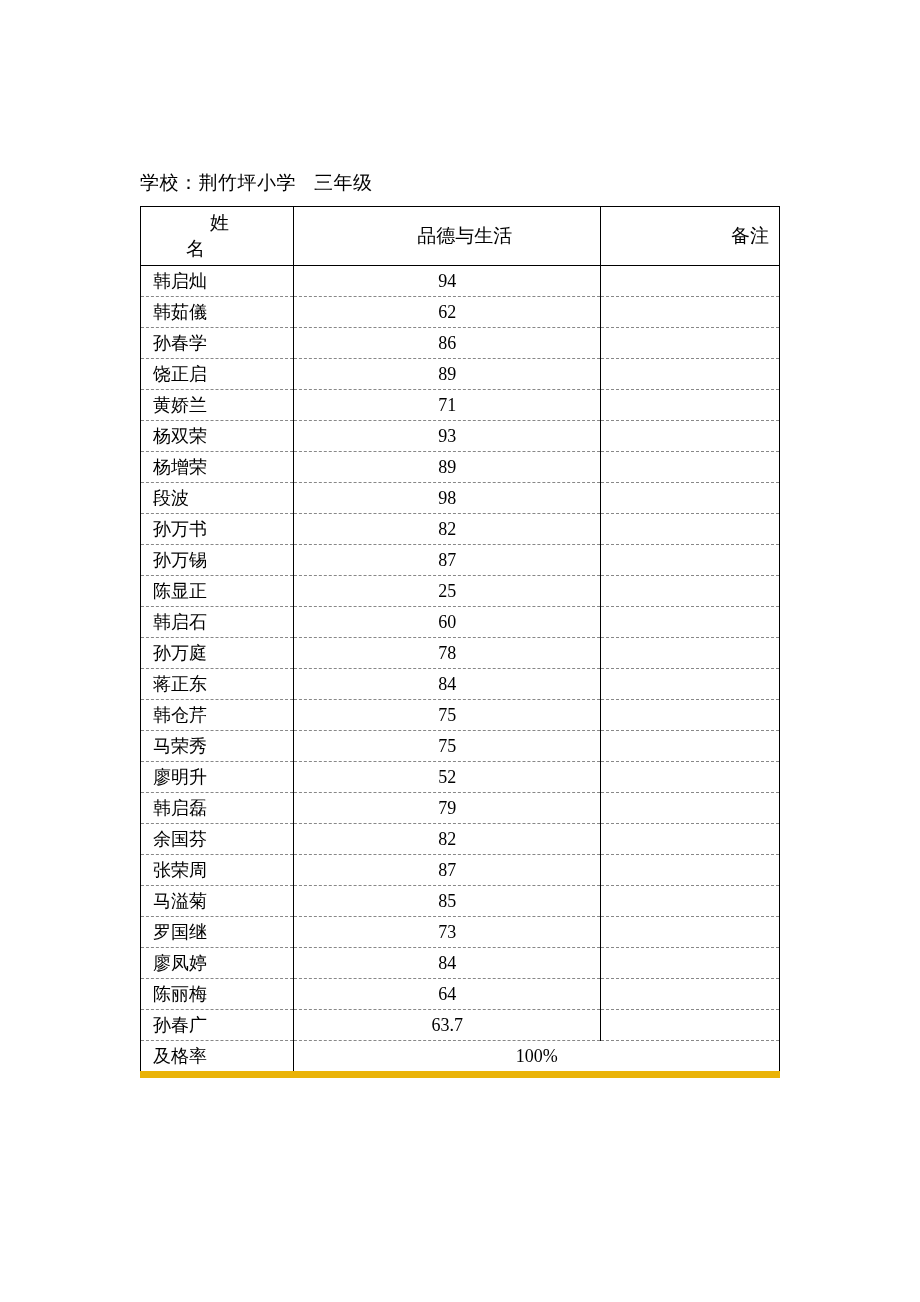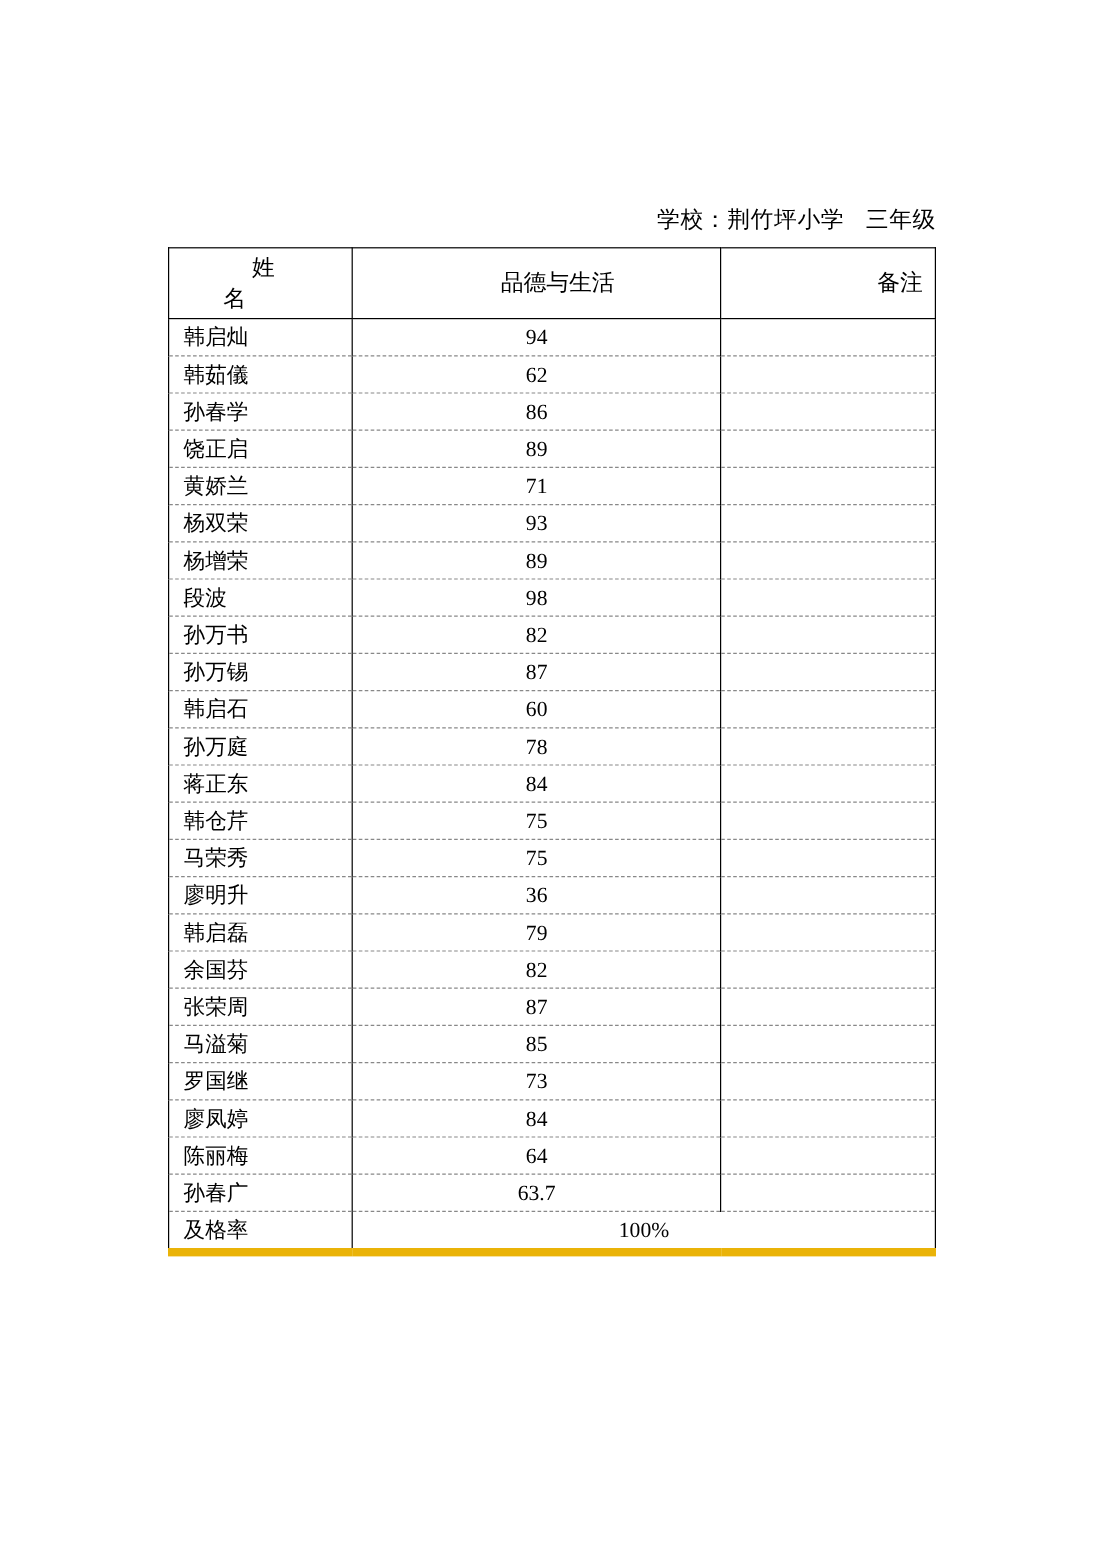--- a/index.html
+++ b/index.html
@@ -10,21 +10,20 @@
       font-family: "SimSun", "宋体", serif;
       color: #000;
     }
     .page {
       padding: 170px 140px 0 140px;
     }
     .heading {
       font-size: 19px;
       margin-bottom: 10px;
       letter-spacing: 0.5px;
-      text-align: right;
     }
     .heading .spacer { display: inline-block; width: 18px; }
     table {
       width: 100%;
       border-collapse: collapse;
       font-size: 18px;
     }
     th, td {
       border-left: 1px solid #000;
       border-right: 1px solid #000;
@@ -127,20 +126,25 @@
           <td class="col-name">孙万书</td>
           <td class="col-score">82</td>
           <td class="col-note"></td>
         </tr>
         <tr>
           <td class="col-name">孙万锡</td>
           <td class="col-score">87</td>
           <td class="col-note"></td>
         </tr>
         <tr>
+          <td class="col-name">陈显正</td>
+          <td class="col-score">25</td>
+          <td class="col-note"></td>
+        </tr>
+        <tr>
           <td class="col-name">韩启石</td>
           <td class="col-score">60</td>
           <td class="col-note"></td>
         </tr>
         <tr>
           <td class="col-name">孙万庭</td>
           <td class="col-score">78</td>
           <td class="col-note"></td>
         </tr>
         <tr>
@@ -153,21 +157,21 @@
           <td class="col-score">75</td>
           <td class="col-note"></td>
         </tr>
         <tr>
           <td class="col-name">马荣秀</td>
           <td class="col-score">75</td>
           <td class="col-note"></td>
         </tr>
         <tr>
           <td class="col-name">廖明升</td>
-          <td class="col-score">36</td>
+          <td class="col-score">52</td>
           <td class="col-note"></td>
         </tr>
         <tr>
           <td class="col-name">韩启磊</td>
           <td class="col-score">79</td>
           <td class="col-note"></td>
         </tr>
         <tr>
           <td class="col-name">余国芬</td>
           <td class="col-score">82</td>

